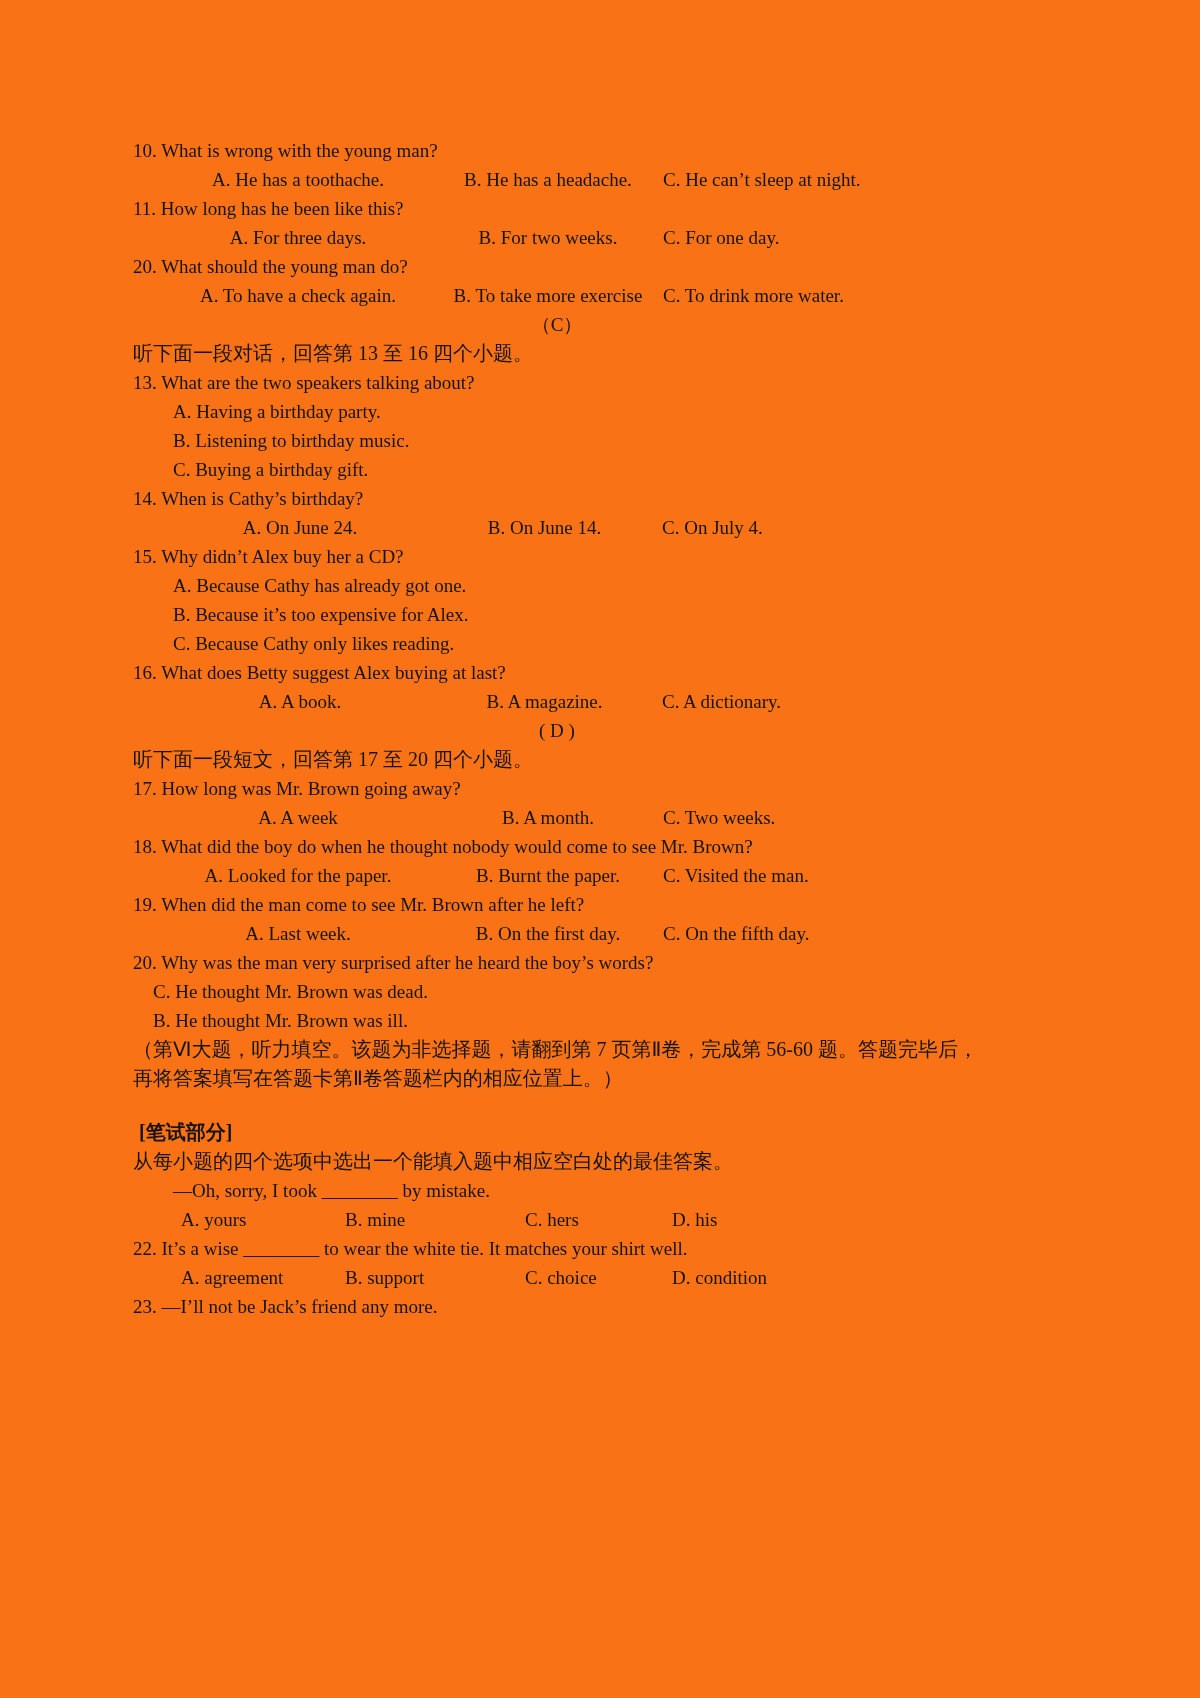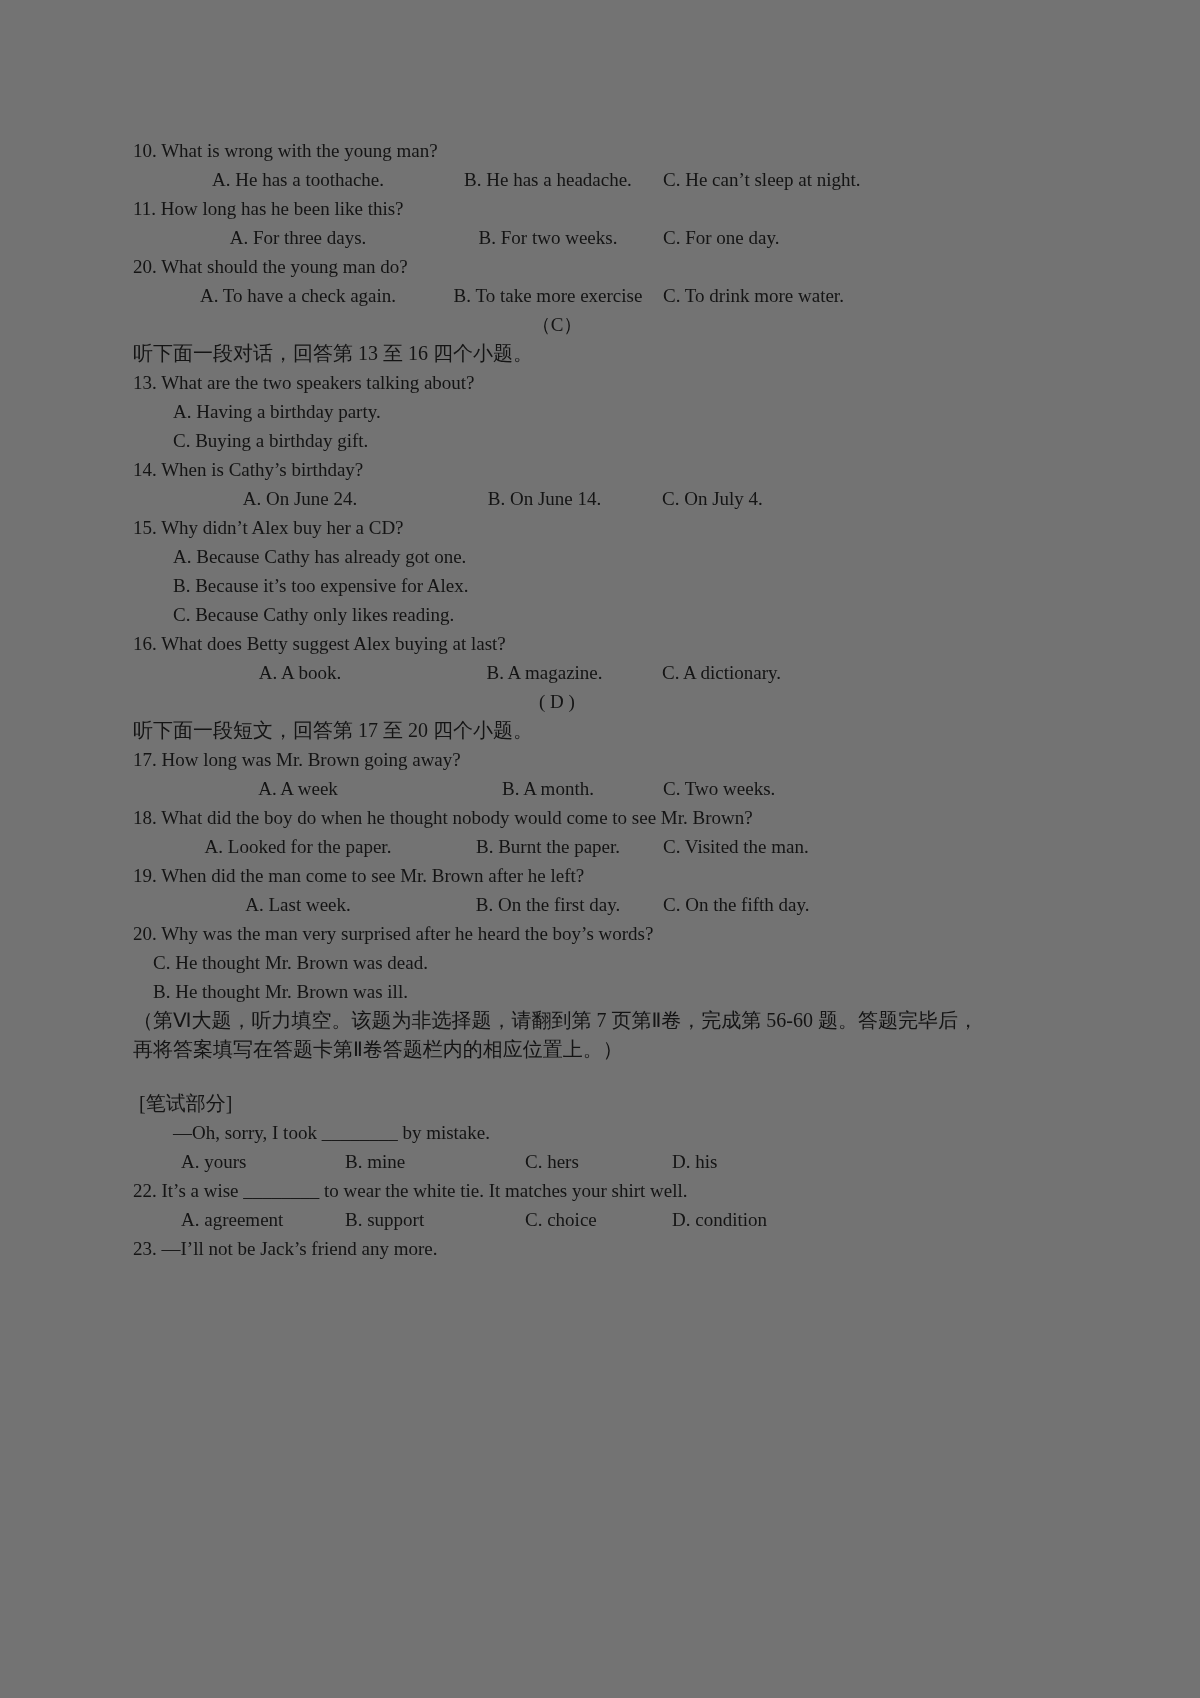--- a/index.html
+++ b/index.html
@@ -4,21 +4,21 @@
 <style>
   html, body {
     margin: 0;
     padding: 0;
     background: #ffffff;
   }
   .page {
     position: relative;
     width: 1200px;
     height: 1698px;
-    background: #737373;
+    background: #f97316;
     font-family: "Liberation Serif", serif;
     color: #141414;
     overflow: hidden;
   }
   .content {
     position: absolute;
     left: 133px;
     top: 136px;
     width: 848px;
   }
@@ -44,41 +44,42 @@
   
   .opts4 { display: flex; padding-left: 48px; }
   .opts4 .opt:nth-child(1) { width: 164px; flex: 0 0 auto; }
   .opts4 .opt:nth-child(2) { width: 180px; flex: 0 0 auto; }
   .opts4 .opt:nth-child(3) { width: 147px; flex: 0 0 auto; }
   
   .center { text-align: center; }
   
   .cn, .note { font-size: 20px; }
   
-  .boldcn { font-weight: normal; font-size: 20px; padding-left: 6px; }
+  .boldcn { font-weight: bold; font-size: 20px; padding-left: 6px; }
   
   .sechead { font-size: 20px; }
   .sechead .bold { font-weight: bold; }
   .spacer { min-height: 25px; height: 25px; }
 </style>
 </head>
 <body>
 
 <div class="page">
   <div class="content" id="doc-lines">
       <div class="line q">10. What is wrong with the young man?</div>
       <div class="line opts3"><span class="opt">A. He has a toothache.</span><span class="opt">B. He has a headache.</span><span class="opt">C. He can’t sleep at night.</span></div>
       <div class="line q">11. How long has he been like this?</div>
       <div class="line opts3"><span class="opt">A. For three days.</span><span class="opt">B. For two weeks.</span><span class="opt">C. For one day.</span></div>
       <div class="line q">20. What should the young man do?</div>
       <div class="line opts3"><span class="opt">A. To have a check again.</span><span class="opt">B. To take more exercise</span><span class="opt">C. To drink more water.</span></div>
       <div class="line center">（C）</div>
       <div class="line cn">听下面一段对话，回答第 13 至 16 四个小题。</div>
       <div class="line q">13. What are the two speakers talking about?</div>
       <div class="line opt1">A. Having a birthday party.</div>
+      <div class="line opt1">B. Listening to birthday music.</div>
       <div class="line opt1">C. Buying a birthday gift.</div>
       <div class="line q">14. When is Cathy’s birthday?</div>
       <div class="line opts3b"><span class="opt">A. On June 24.</span><span class="opt">B. On June 14.</span><span class="opt">C. On July 4.</span></div>
       <div class="line q">15. Why didn’t Alex buy her a CD?</div>
       <div class="line opt1">A. Because Cathy has already got one.</div>
       <div class="line opt1">B. Because it’s too expensive for Alex.</div>
       <div class="line opt1">C. Because Cathy only likes reading.</div>
       <div class="line q">16. What does Betty suggest Alex buying at last?</div>
       <div class="line opts3b"><span class="opt">A. A book.</span><span class="opt">B. A magazine.</span><span class="opt">C. A dictionary.</span></div>
       <div class="line center">( D )</div>
@@ -89,19 +90,20 @@
       <div class="line opts3"><span class="opt">A. Looked for the paper.</span><span class="opt">B. Burnt the paper.</span><span class="opt">C. Visited the man.</span></div>
       <div class="line q">19. When did the man come to see Mr. Brown after he left?</div>
       <div class="line opts3"><span class="opt">A. Last week.</span><span class="opt">B. On the first day.</span><span class="opt">C. On the fifth day.</span></div>
       <div class="line q">20. Why was the man very surprised after he heard the boy’s words?</div>
       <div class="line opt1s">C. He thought Mr. Brown was dead.</div>
       <div class="line opt1s">B. He thought Mr. Brown was ill.</div>
       <div class="line note">（第Ⅵ大题，听力填空。该题为非选择题，请翻到第 7 页第Ⅱ卷，完成第 56-60 题。答题完毕后，</div>
       <div class="line note">再将答案填写在答题卡第Ⅱ卷答题栏内的相应位置上。）</div>
       <div class="line spacer"></div>
       <div class="line boldcn">[笔试部分]</div>
+      <div class="line cn">从每小题的四个选项中选出一个能填入题中相应空白处的最佳答案。</div>
       <div class="line opt1">—Oh, sorry, I took ________ by mistake.</div>
       <div class="line opts4"><span class="opt">A. yours</span><span class="opt">B. mine</span><span class="opt">C. hers</span><span class="opt">D. his</span></div>
       <div class="line q">22. It’s a wise ________ to wear the white tie. It matches your shirt well.</div>
       <div class="line opts4"><span class="opt">A. agreement</span><span class="opt">B. support</span><span class="opt">C. choice</span><span class="opt">D. condition</span></div>
       <div class="line q">23. —I’ll not be Jack’s friend any more.</div>
     </div>
 </div>
 
 </body></html>

